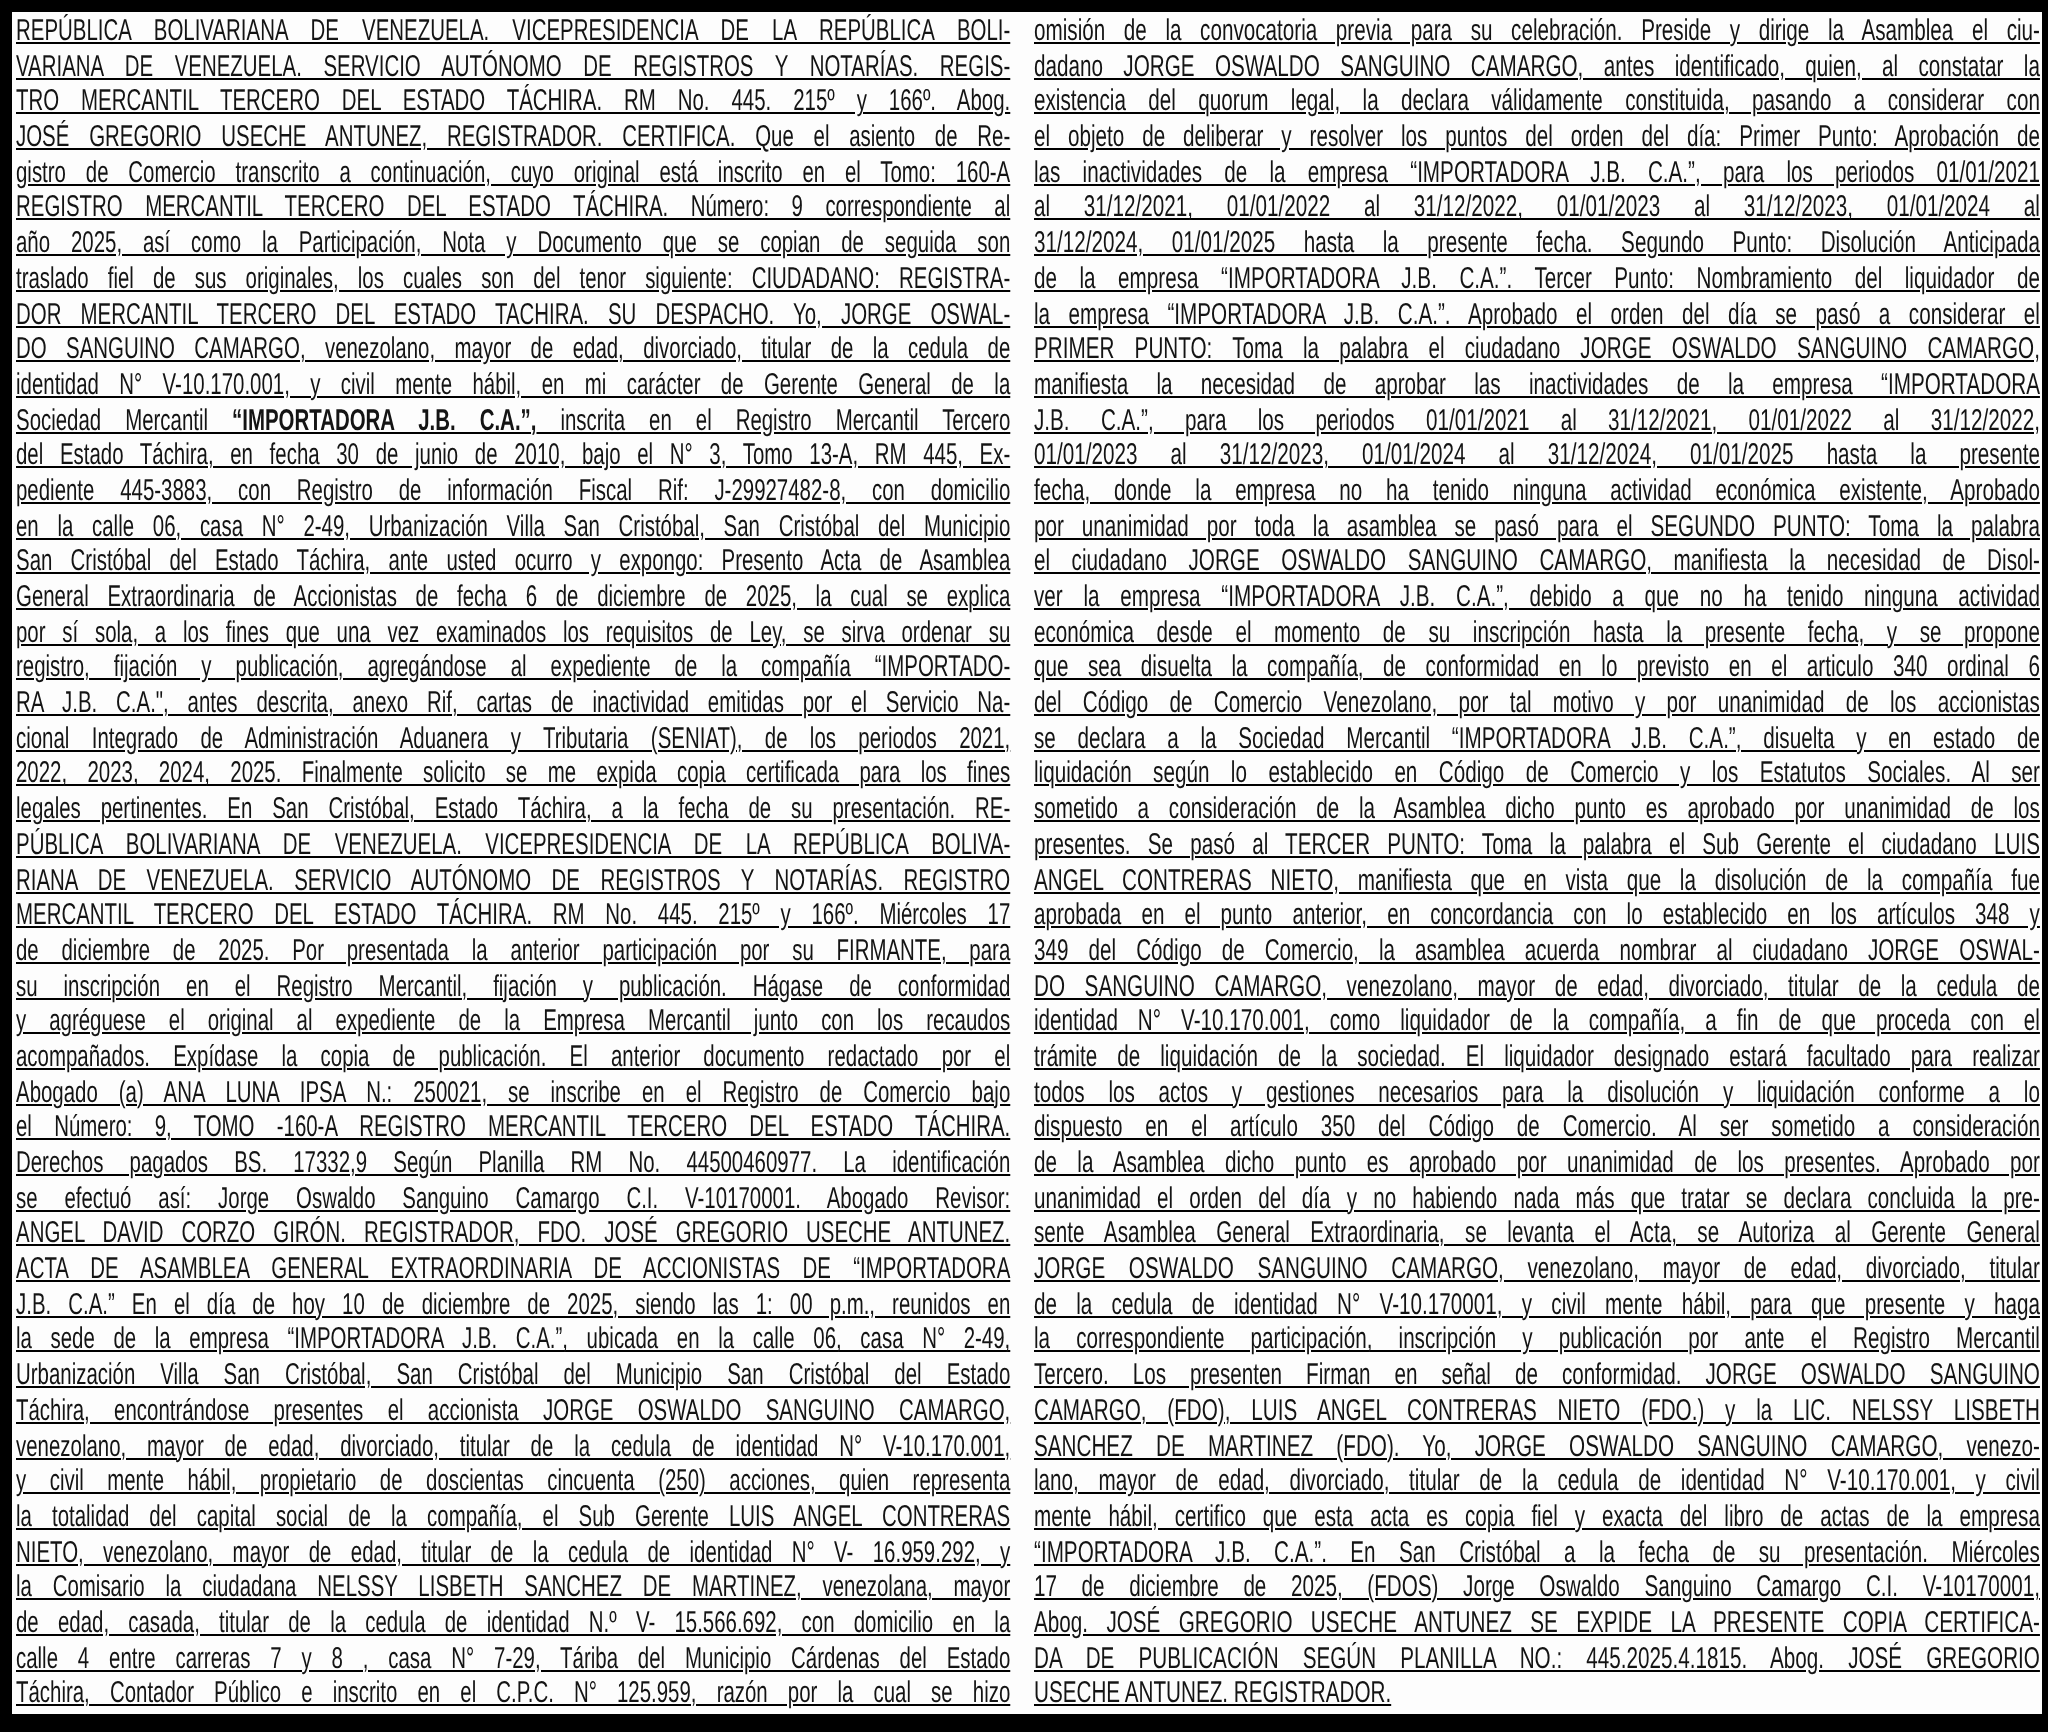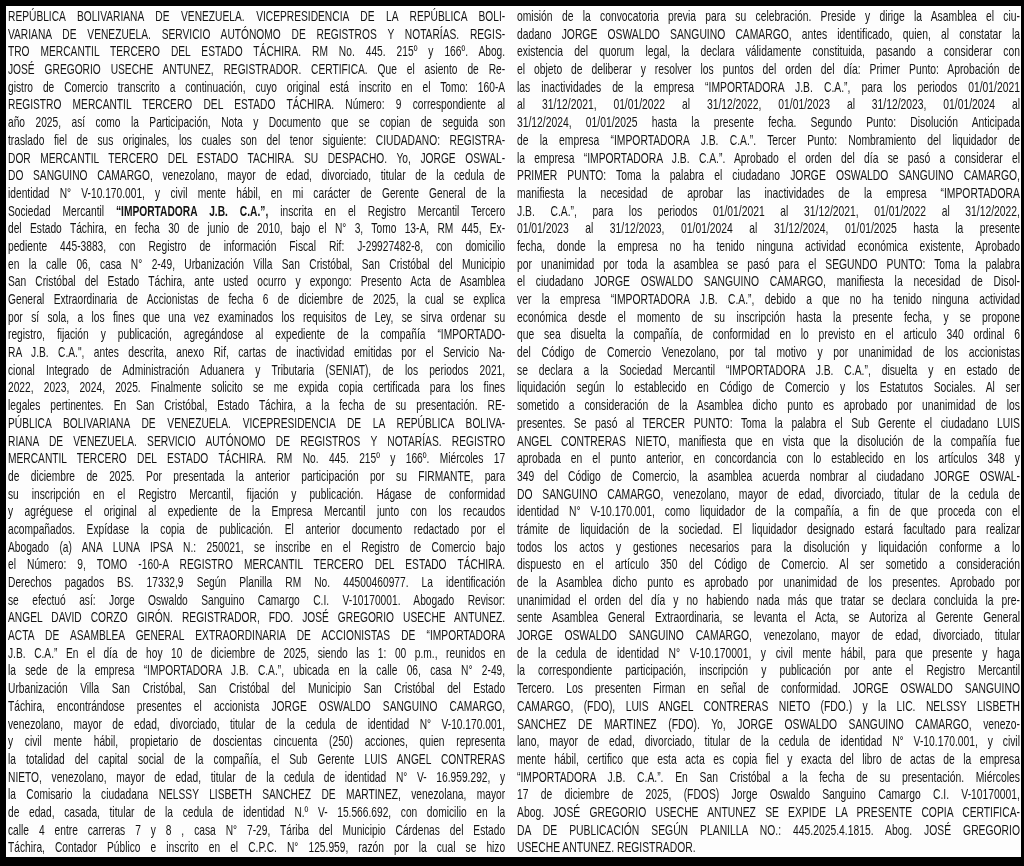--- a/index.html
+++ b/index.html
@@ -4,21 +4,21 @@
 <style>
   html,body{margin:0;padding:0;background:#e8e8e8;}
   .page{
     box-sizing:border-box;
     width:1024px;height:866px;
     background:#fdfdfd;
     border-style:solid;border-color:#000;
     border-top-width:6px;border-left-width:6px;border-bottom-width:9px;border-right-width:3px;
     position:relative;overflow:hidden;
   }
-  .col{position:absolute;top:1px;}
+  .col{position:absolute;top:1px;text-decoration:underline;}
   .col .inner{
     width:730px;
     transform-origin:0 0;
     font-family:"Liberation Sans","DejaVu Sans",sans-serif;
     font-size:15px;
     line-height:17.7px;
     color:#141414;
     font-stretch:condensed;
   }
   .col-left{left:2px;}

